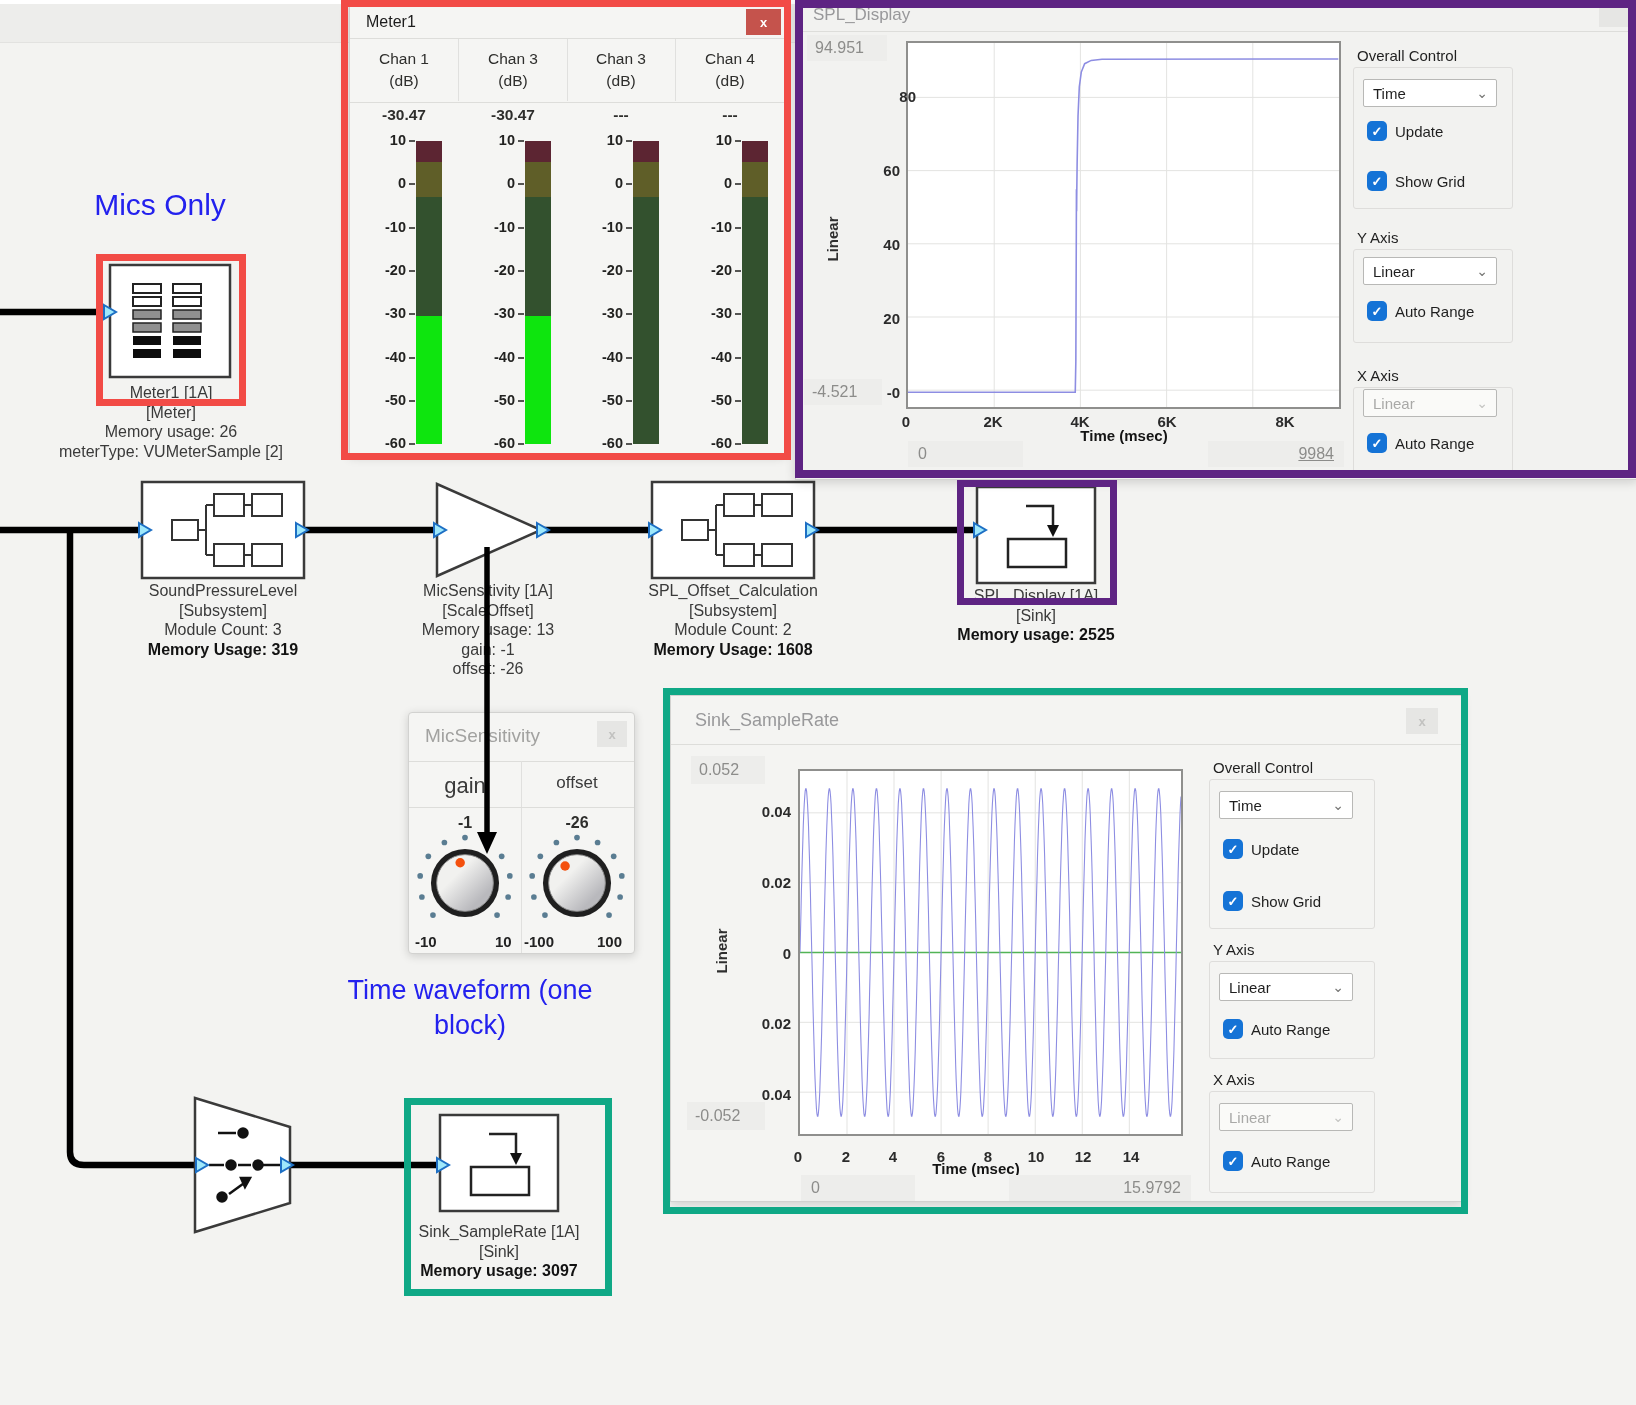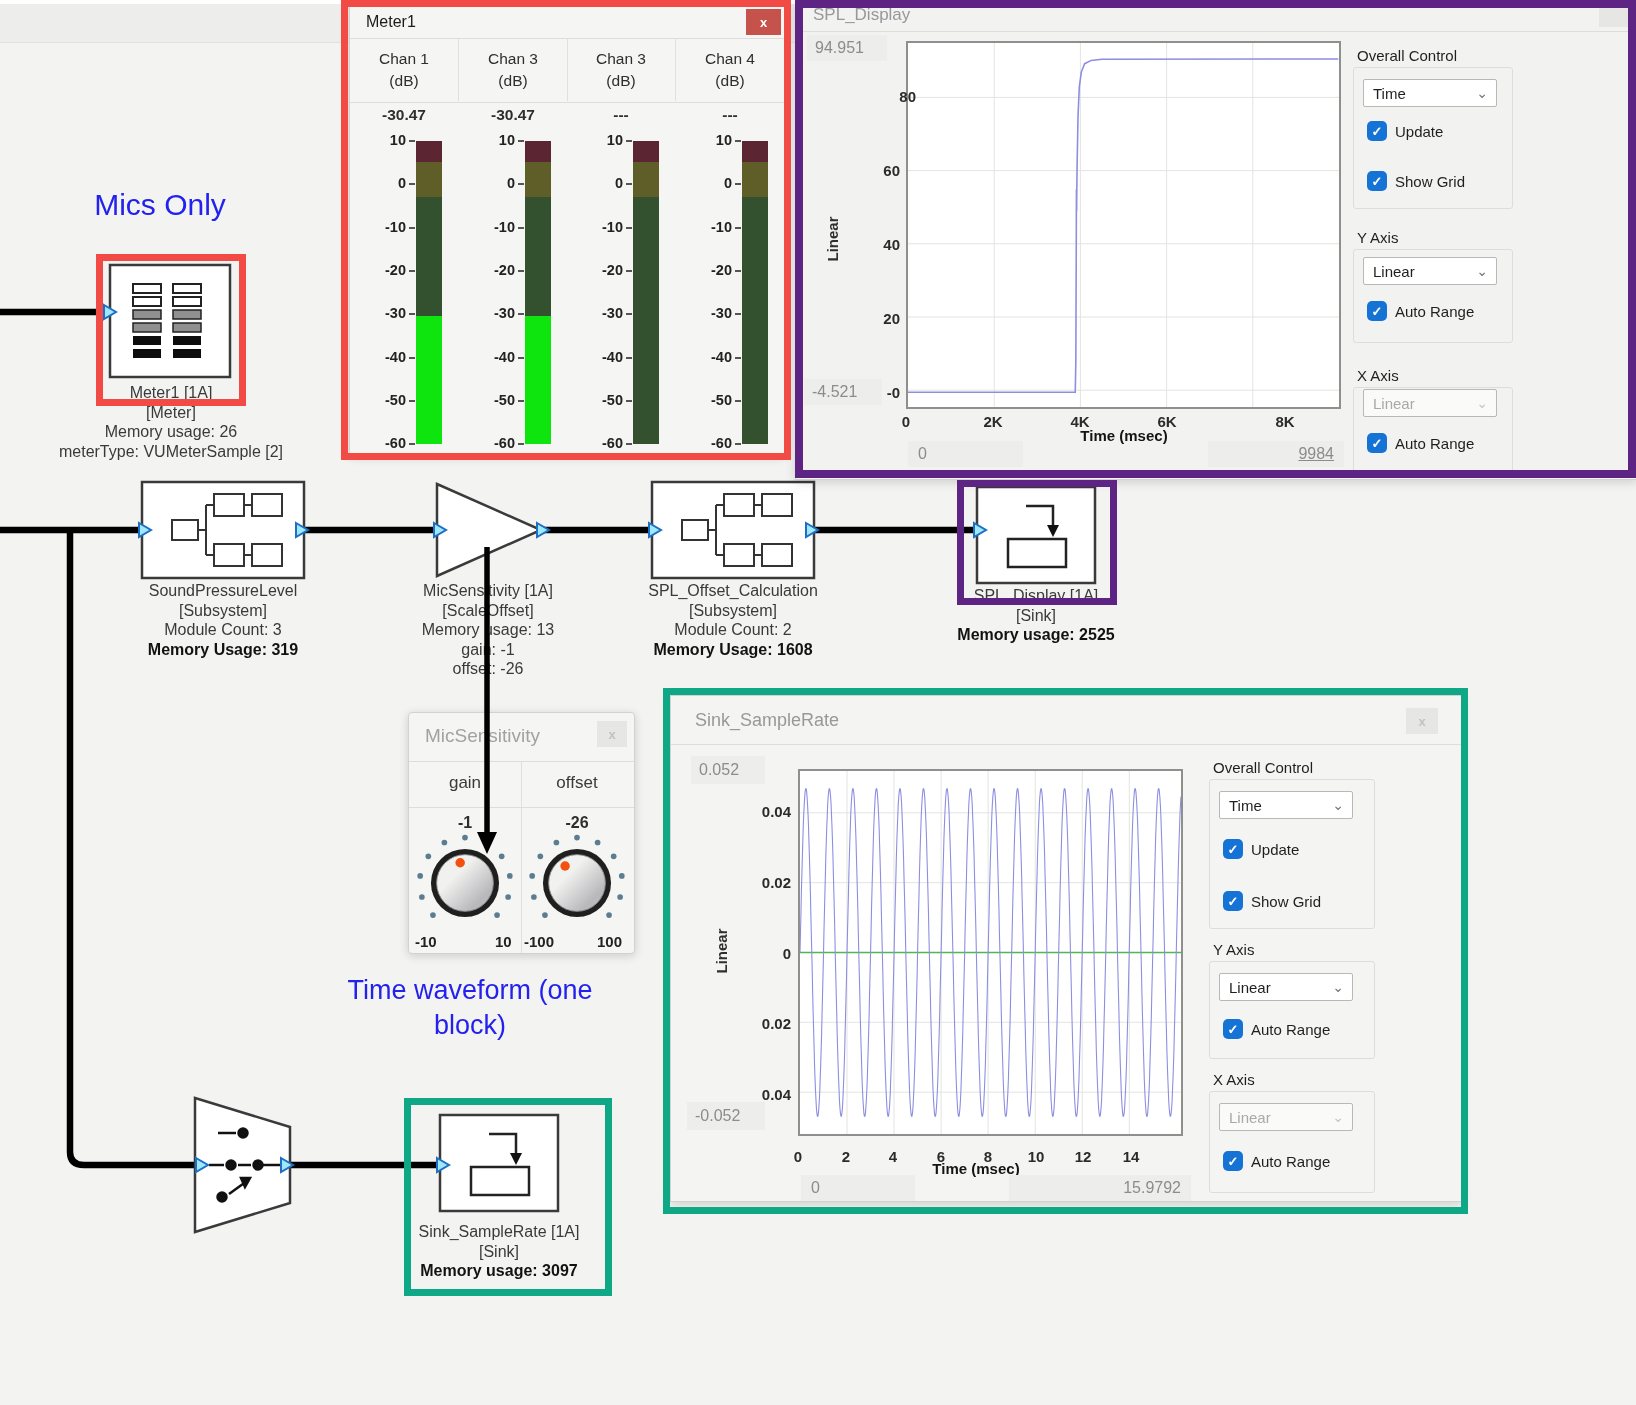--- a/index.html
+++ b/index.html
@@ -399,21 +399,21 @@
     <div class="cbx" style="left:571px;top:432px;"></div>
     <div class="cbl" style="left:599px;top:434px;">Auto Range</div>
   </div>
 
   <div class="win" style="left:408px;top:712px;width:225px;height:240px;z-index:3;border-radius:4px;">
     <div class="wtitle" style="left:16px;top:12px;font-size:19px;color:#a2a2a0;">MicSensitivity</div>
     <div class="closebtn close-gray" style="left:188px;top:8px;width:30px;height:26px;">x</div>
     <div class="sep" style="top:48px;"></div>
     <div class="vsep" style="left:112px;top:48px;height:192px;"></div>
 
-    <div class="chn" style="left:2px;top:60px;font-size:17px;color:#3a3a3a;">gain</div>
+    <div class="chn" style="left:2px;top:60px;font-size:22px;color:#3a3a3a;">gain</div>
     <div class="chn" style="left:114px;top:60px;font-size:17px;color:#3a3a3a;">offset</div>
     <div class="sep" style="top:94px;"></div>
     <div class="mval" style="left:2px;top:101px;font-size:16px;">-1</div>
     <div class="mval" style="left:114px;top:101px;font-size:16px;">-26</div>
 
     <svg width="104" height="104" viewBox="0 0 110 110" style="left:4px;top:118px;">
       <defs>
           <linearGradient id="kg" x1="0" y1="0" x2="1" y2="1">
         <stop offset="35%" stop-color="#f1f1ef"></stop>
             <stop offset="78%" stop-color="#b9b9bd"></stop>

